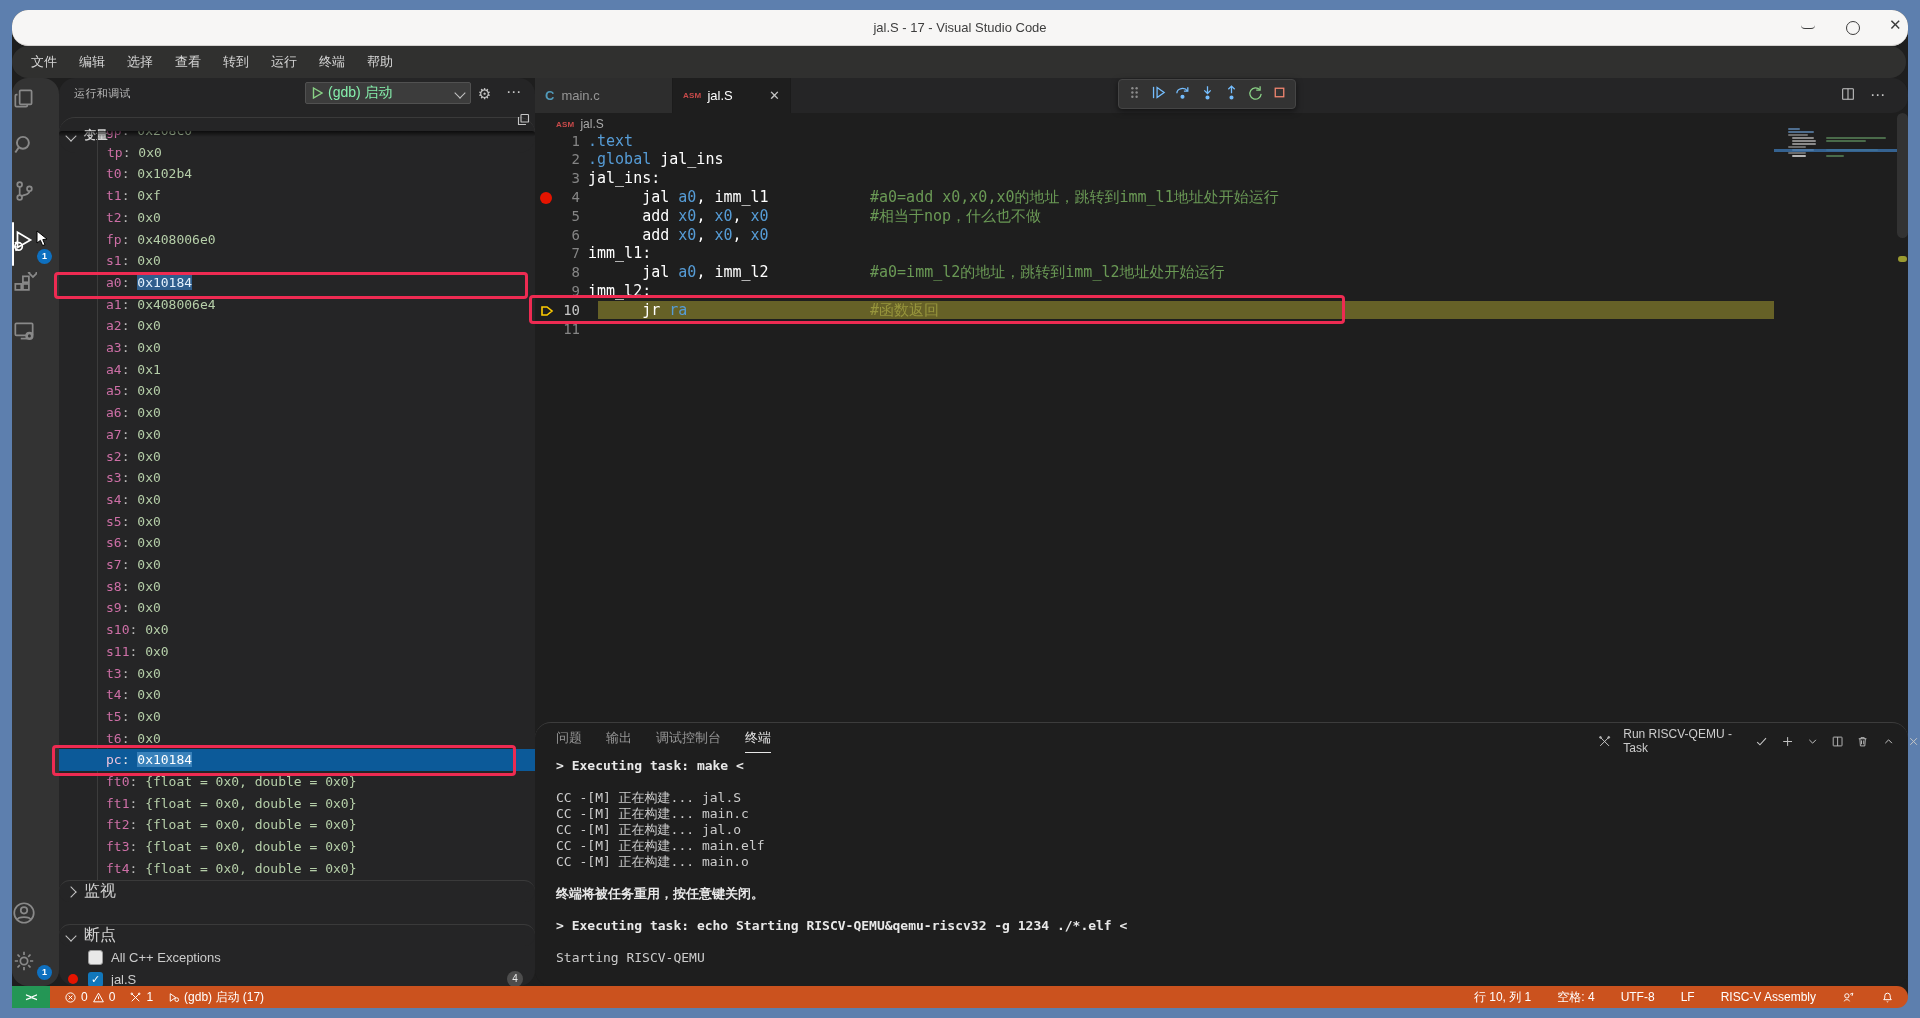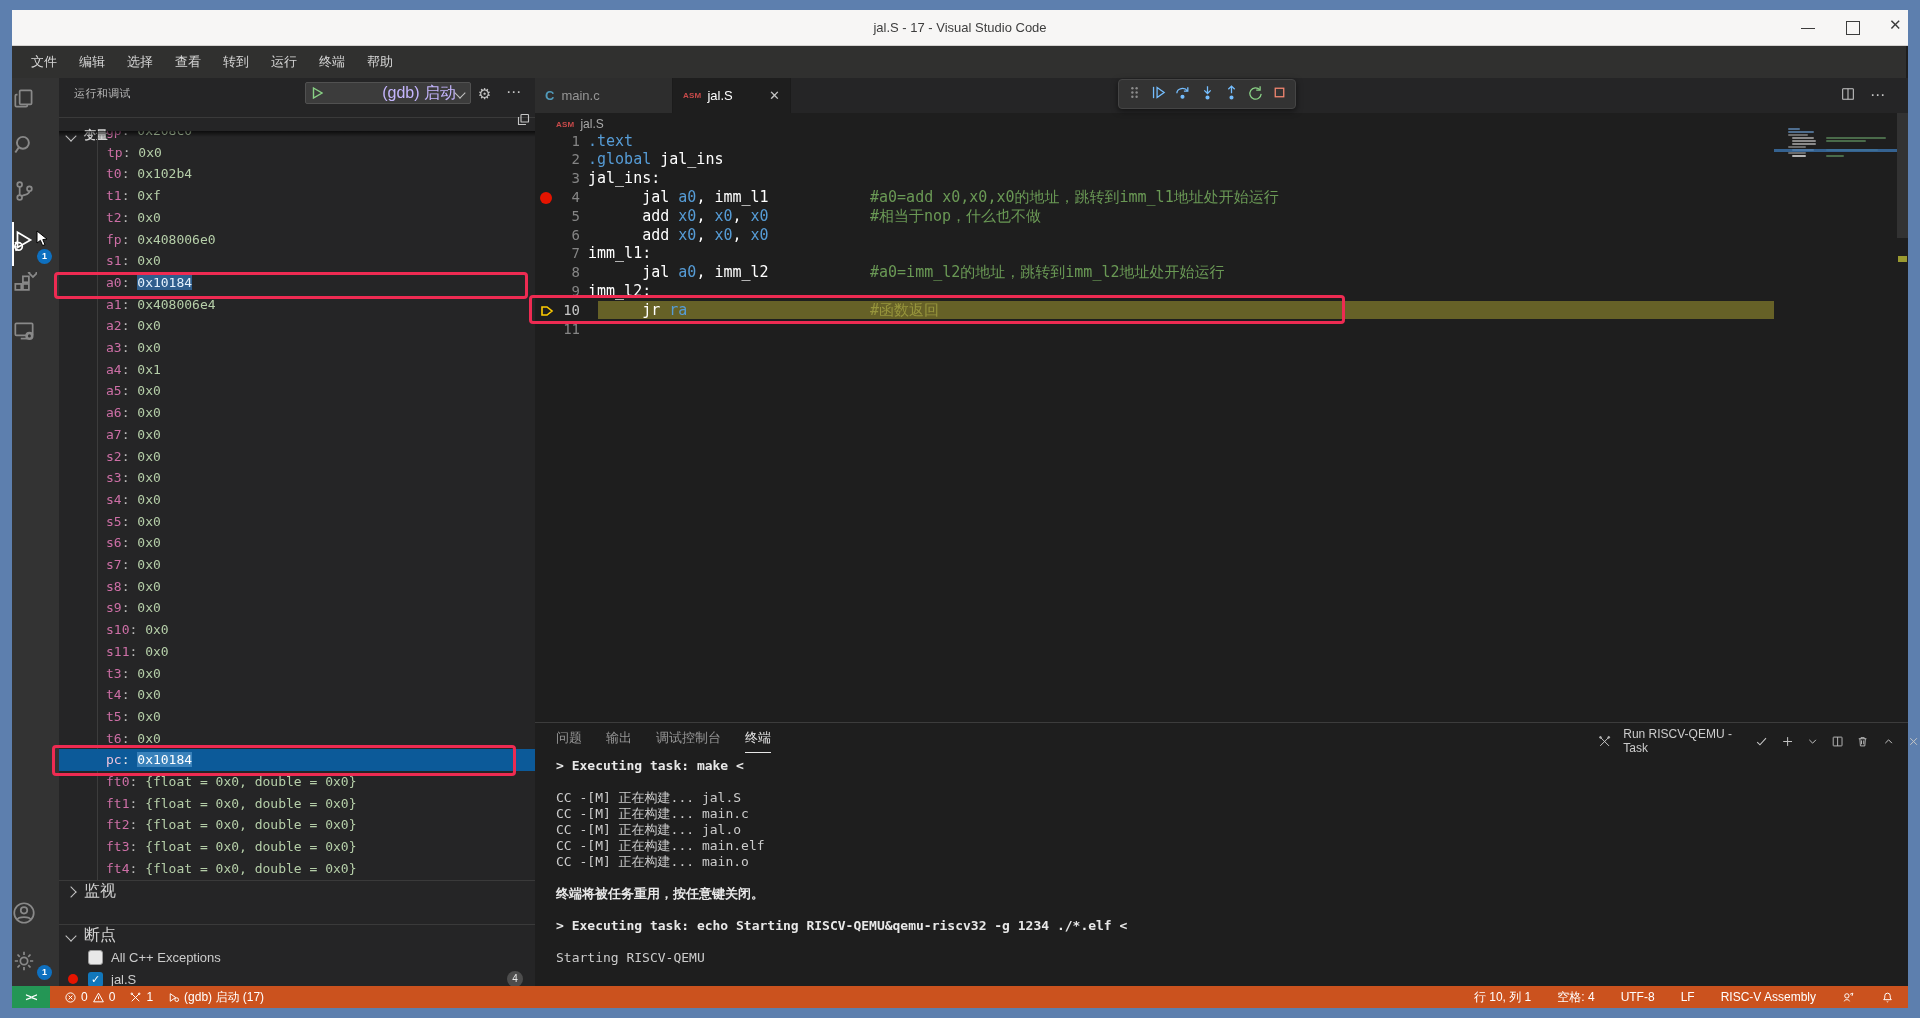--- a/index.html
+++ b/index.html
@@ -1,18 +1,18 @@
 <!DOCTYPE html>
 <html><head>
 <meta charset="utf-8">
 <style>
   * { margin:0; padding:0; box-sizing:border-box; }
   html,body { width:1920px; height:1018px; overflow:hidden; }
   body { font-family:"Liberation Sans","DejaVu Sans",sans-serif; }
-  .abs { position:absolute; }
+  .abs { position:absolute;border-radius:16px; }
   #desktop { position:relative; width:1920px; height:1018px; background:#5d7fae; }
   #window { left:12px; top:10px; width:1896px; height:998px; background:#1e1e1e; }
 
   
   #titlebar { left:12px; top:10px; width:1896px; height:36px; background:#f7f6f5; border-bottom:1px solid #d5d3d1; }
   #title-text { width:100%; text-align:center; line-height:36px; font-size:13px; color:#3d3d3d; }
   .winbtn { top:21px; width:14px; height:14px; color:#3c3c3c; }
   #btn-min { left:1801px; border-bottom:1.5px solid #3c3c3c; height:8px; }
   #btn-max { left:1846px; border:1.5px solid #3c3c3c; }
   #btn-close { left:1889px; font-size:15px; line-height:14px; top:18px; }
@@ -26,21 +26,21 @@
   .act-ico { left:11px; width:26px; height:26px; color:#898989; }
   .act-ico svg { width:26px; height:26px; }
   .act-ico.active { color:#ffffff; }
   #act-border { left:12px; top:222px; width:2px; height:44px; background:#ffffff; }
   .badge { background:#0e70c0; color:#fff; border-radius:50%; width:15px; height:15px; font-size:9px; text-align:center; line-height:15px; font-weight:bold; }
 
   
   #sidebar { left:59px; top:78px; width:476px; height:908px; background:#252526; }
   #sb-title { left:74px; top:86px; font-size:11px; color:#bbbbbb; letter-spacing:.4px; }
   #launch-box { left:305px; top:82px; width:166px; height:22px; background:#3c3c3c; border:1px solid #515151; border-radius:2px; display:flex; align-items:center; padding:0 6px; }
-  #launch-label { color:#c4b5fd; font-size:16px; margin-left:5px; flex:1;text-align:right; }
+  #launch-label { color:#86efac; font-size:14px; margin-left:5px; flex:1; }
   #sb-gear { left:478px; top:85px; color:#c5c5c5; font-size:15px; }
   #sb-more { left:506px; top:83px; color:#c5c5c5; font-size:15px; letter-spacing:1px; }
   #vars-header { left:59px; top:107px; width:476px; height:24px; border-top:1px solid #3a3a3a; color:#cccccc; }
   #vars-header .sect-label { font-weight:bold; font-size:12px; }
   #vars-panel-ico { left:516px; top:112px; color:#c5c5c5; }
   .chev { display:inline-block; width:8px; height:8px; border-right:1.6px solid #c5c5c5; border-bottom:1.6px solid #c5c5c5; }
   .chev.down { transform:rotate(45deg); }
   .chev.right { transform:rotate(-45deg); }
   #registers-view { left:59px; top:131px; width:476px; height:749px; overflow:hidden; }
   #registers-view .indent-guide { position:absolute; left:38px; top:0; bottom:0; width:1px; background:#3c3c3c; }

